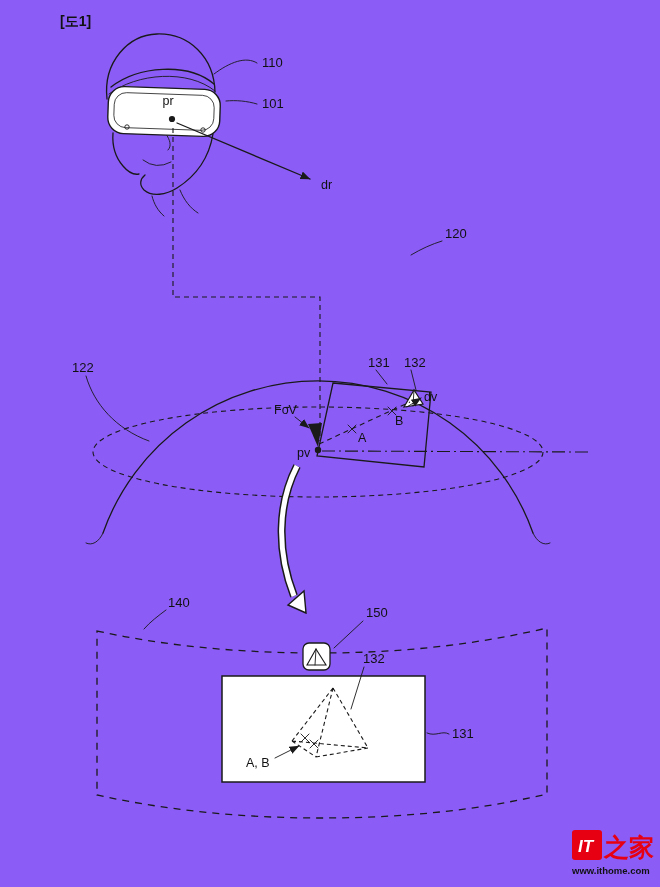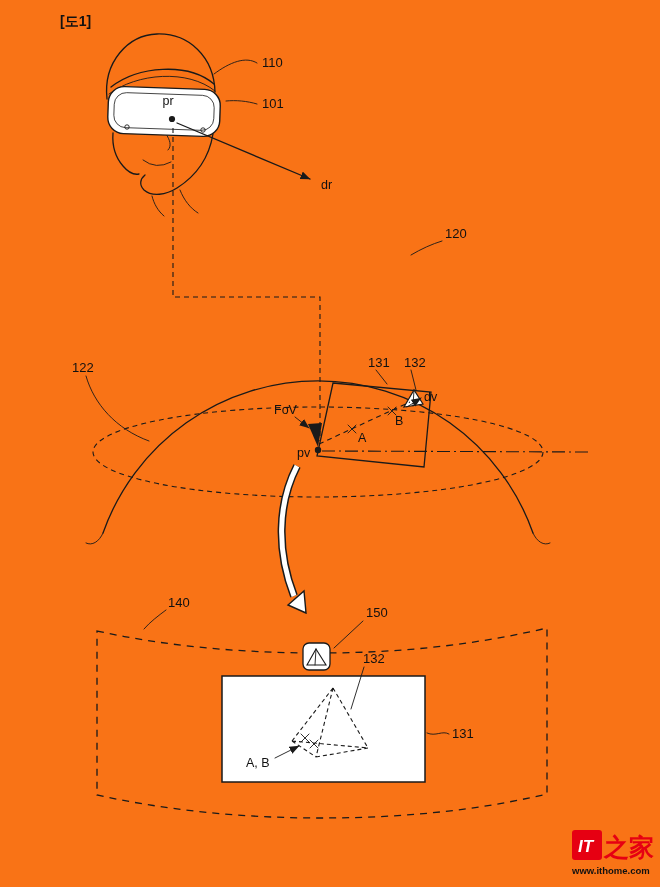--- a/index.html
+++ b/index.html
@@ -1,16 +1,16 @@
 <!DOCTYPE html>
 <html><head>
 <meta charset="utf-8">
 <style>
   html,body{margin:0;padding:0;background:#ffffff;}
-  .page{position:relative;width:660px;height:887px;background:#f97316;overflow:hidden;font-family:"Liberation Sans",sans-serif;}
+  .page{position:relative;width:660px;height:887px;background:#8b5cf6;overflow:hidden;font-family:"Liberation Sans",sans-serif;}
   svg{position:absolute;top:0;left:0;}
   .ln{stroke:#1a1a1a;stroke-width:1.3;fill:none;stroke-linecap:round;}
   .thin{stroke:#1a1a1a;stroke-width:0.9;fill:none;stroke-linecap:round;}
   .dash{stroke:#1a1a1a;stroke-width:1.1;fill:none;stroke-dasharray:5 4;}
   .dash2{stroke:#1a1a1a;stroke-width:1.1;fill:none;stroke-dasharray:4 3;}
   .dashdot{stroke:#1a1a1a;stroke-width:1.1;fill:none;stroke-dasharray:13 4 2 4;}
   .lbl{font:13px "Liberation Sans",sans-serif;fill:#111;}
   .sym{font:12.5px "Liberation Sans",sans-serif;fill:#111;}
   .figtag{font:600 14px "Liberation Sans",sans-serif;fill:#111;}
   .wm-it{font:italic 700 17px "Liberation Sans",sans-serif;fill:#ffffff;}

